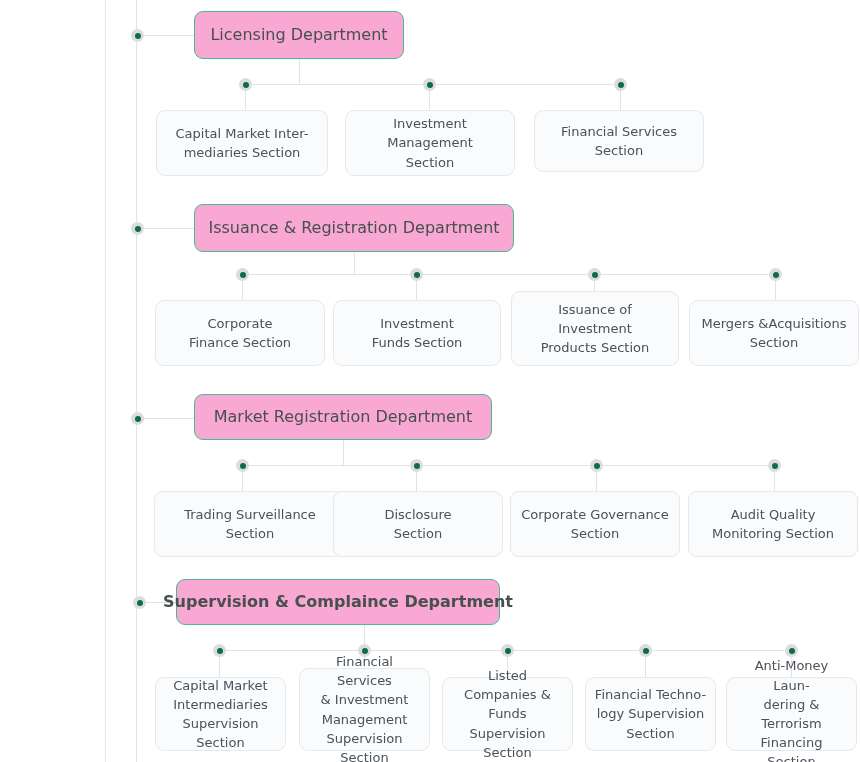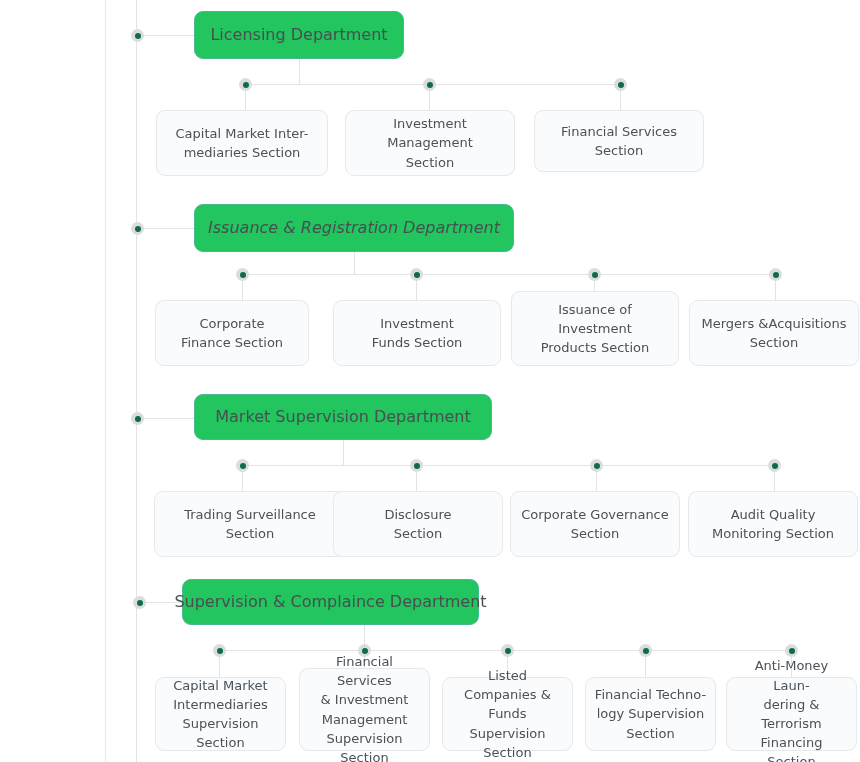--- a/index.html
+++ b/index.html
@@ -77,21 +77,21 @@
     width: 6px;
     height: 6px;
     border-radius: 50%;
     background: #0d6b50;
   }
 
   
   .dept-box {
     position: absolute;
     box-sizing: border-box;
-    background: #22c55e;
+    background: #f9a8d4;
     border: 1.5px solid #49b894;
     border-radius: 9px;
     display: flex;
     align-items: center;
     justify-content: center;
     padding: 12px 18px;
     color: #474f4f;
     font-size: 16px;
     line-height: 1.2;
     white-space: nowrap;
@@ -140,46 +140,46 @@
       <div class="sec-box" style="left: 345px; top: 110px; width: 170px; height: 66px;">
         <span>Investment<br>Management<br>Section</span>
       </div>
       <div class="stub-v" style="left: 620px; top: 84px; height: 26px;"></div>
       <div class="dot" style="left: 614px; top: 78px;"></div>
       <div class="sec-box" style="left: 534px; top: 110px; width: 170px; height: 62px;">
         <span>Financial Services<br>Section</span>
       </div>
       <div class="lead-h" style="left: 137px; top: 228px; width: 57px;"></div>
       <div class="dot" style="left: 131px; top: 222px;"></div>
-      <div class="dept-box" style="left: 194px; top: 204px; width: 320px; height: 48px; font-style: italic;">Issuance &amp; Registration Department</div>
+      <div class="dept-box" style="left: 194px; top: 204px; width: 320px; height: 48px;">Issuance &amp; Registration Department</div>
       <div class="drop-v" style="left: 354px; top: 252px; height: 22px;"></div>
       <div class="bus-h" style="left: 242px; top: 274px; width: 533px;"></div>
       <div class="stub-v" style="left: 242px; top: 274px; height: 26px;"></div>
       <div class="dot" style="left: 236px; top: 268px;"></div>
-      <div class="sec-box" style="left: 155px; top: 300px; width: 154px; height: 66px;">
+      <div class="sec-box" style="left: 155px; top: 300px; width: 170px; height: 66px;">
         <span>Corporate<br>Finance Section</span>
       </div>
       <div class="stub-v" style="left: 416px; top: 274px; height: 26px;"></div>
       <div class="dot" style="left: 410px; top: 268px;"></div>
       <div class="sec-box" style="left: 333px; top: 300px; width: 168px; height: 66px;">
         <span>Investment<br>Funds Section</span>
       </div>
       <div class="stub-v" style="left: 594px; top: 274px; height: 17px;"></div>
       <div class="dot" style="left: 588px; top: 268px;"></div>
       <div class="sec-box" style="left: 511px; top: 291px; width: 168px; height: 75px;">
         <span>Issuance of<br>Investment<br>Products Section</span>
       </div>
       <div class="stub-v" style="left: 775px; top: 274px; height: 26px;"></div>
       <div class="dot" style="left: 769px; top: 268px;"></div>
       <div class="sec-box" style="left: 689px; top: 300px; width: 170px; height: 66px;">
         <span>Mergers &amp;Acquisitions<br>Section</span>
       </div>
       <div class="lead-h" style="left: 137px; top: 418px; width: 57px;"></div>
       <div class="dot" style="left: 131px; top: 412px;"></div>
-      <div class="dept-box" style="left: 194px; top: 394px; width: 298px; height: 46px;">Market Supervision Department</div>
+      <div class="dept-box" style="left: 194px; top: 394px; width: 298px; height: 46px;">Market Registration Department</div>
       <div class="drop-v" style="left: 343px; top: 440px; height: 25px;"></div>
       <div class="bus-h" style="left: 242px; top: 465px; width: 532px;"></div>
       <div class="stub-v" style="left: 242px; top: 465px; height: 26px;"></div>
       <div class="dot" style="left: 236px; top: 459px;"></div>
       <div class="sec-box" style="left: 154px; top: 491px; width: 192px; height: 66px;">
         <span>Trading Surveillance<br>Section</span>
       </div>
       <div class="stub-v" style="left: 416px; top: 465px; height: 26px;"></div>
       <div class="dot" style="left: 410px; top: 459px;"></div>
       <div class="sec-box" style="left: 333px; top: 491px; width: 170px; height: 66px;">
@@ -190,21 +190,21 @@
       <div class="sec-box" style="left: 510px; top: 491px; width: 170px; height: 66px;">
         <span>Corporate Governance<br>Section</span>
       </div>
       <div class="stub-v" style="left: 774px; top: 465px; height: 26px;"></div>
       <div class="dot" style="left: 768px; top: 459px;"></div>
       <div class="sec-box" style="left: 688px; top: 491px; width: 170px; height: 66px;">
         <span>Audit Quality<br>Monitoring Section</span>
       </div>
       <div class="lead-h" style="left: 139px; top: 602px; width: 55px;"></div>
       <div class="dot" style="left: 133px; top: 596px;"></div>
-      <div class="dept-box" style="left: 182px; top: 579px; width: 297px; height: 46px;">Supervision &amp; Complaince Department</div>
+      <div class="dept-box" style="left: 176px; top: 579px; width: 324px; height: 46px; font-weight: bold;">Supervision &amp; Complaince Department</div>
       <div class="drop-v" style="left: 364px; top: 625px; height: 25px;"></div>
       <div class="bus-h" style="left: 219px; top: 650px; width: 572px;"></div>
       <div class="stub-v" style="left: 219px; top: 650px; height: 27px;"></div>
       <div class="dot" style="left: 213px; top: 644px;"></div>
       <div class="sec-box" style="left: 155px; top: 677px; width: 131px; height: 74px;">
         <span>Capital Market<br>Intermediaries<br>Supervision Section</span>
       </div>
       <div class="stub-v" style="left: 364px; top: 650px; height: 18px;"></div>
       <div class="dot" style="left: 358px; top: 644px;"></div>
       <div class="sec-box" style="left: 299px; top: 668px; width: 131px; height: 83px;">

